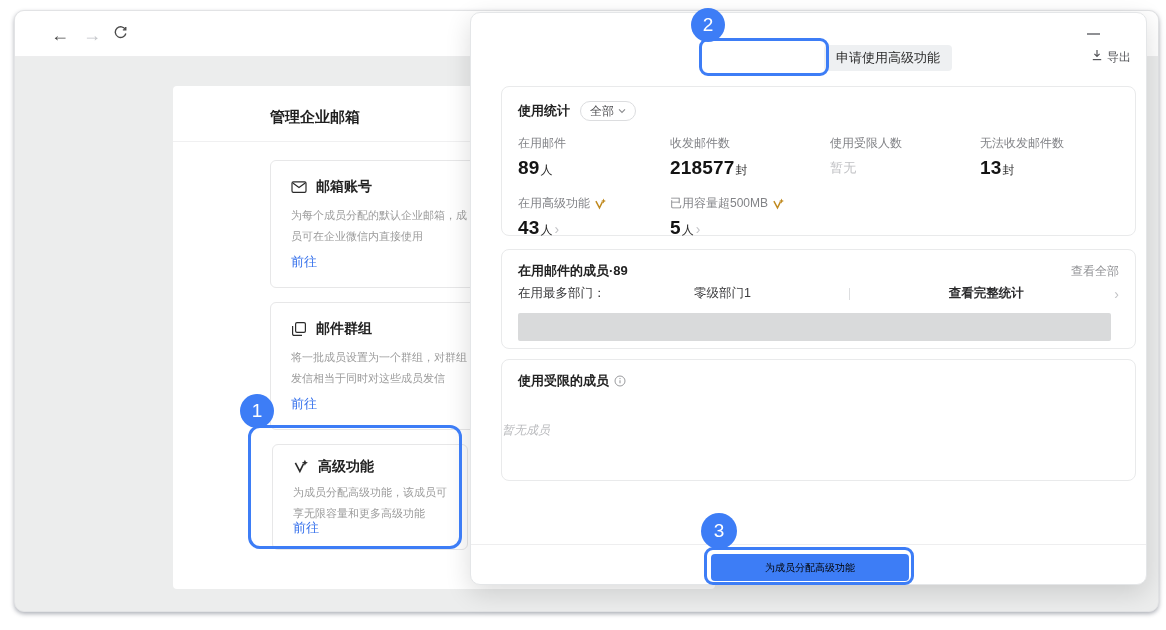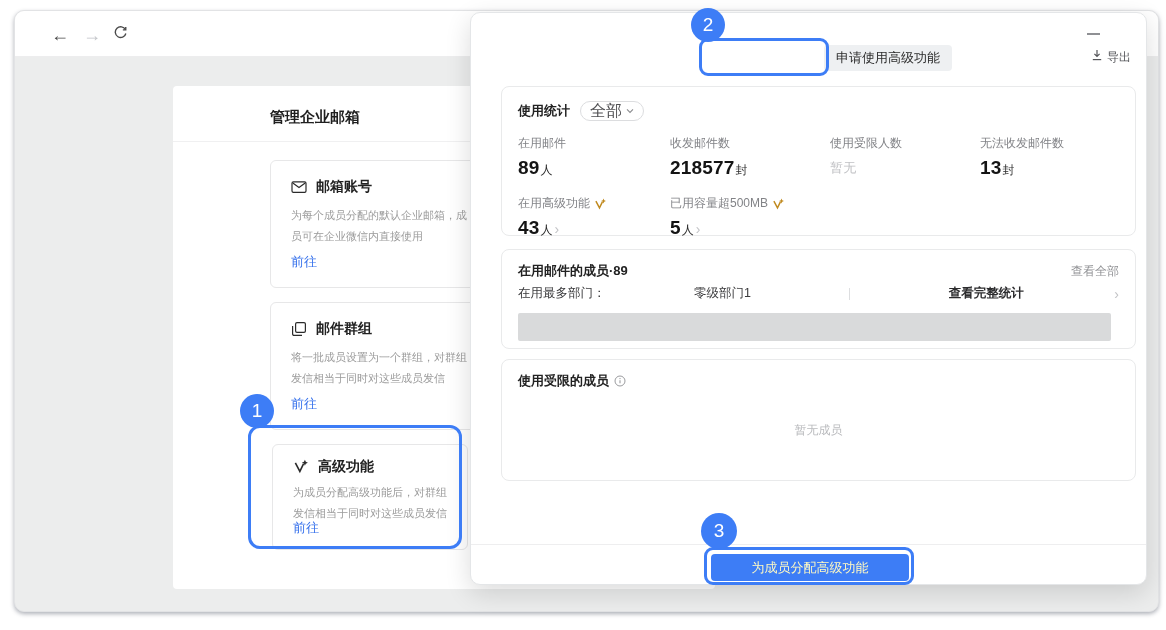--- a/index.html
+++ b/index.html
@@ -55,46 +55,46 @@
 
   .m-card { position:absolute; left:30px; width:635px; background:#fff;
             border:1px solid #e9eaeb; border-radius:8px; padding:12px 16px; }
   .stats-card { top:73px; height:150px; }
   .members-card { top:236px; height:100px; }
   .restricted-card { top:346px; height:122px; }
 
   .stats-head { display:flex; align-items:center; gap:10px; height:24px; }
   .stats-title { font-size:13px; font-weight:bold; color:#222; }
   .filter-pill { display:inline-flex; align-items:center; gap:4px; height:20px; padding:0 9px;
-                 border:1px solid #dcdddf; border-radius:11px; font-size:16px; color:#4f4f52; cursor:pointer; }
+                 border:1px solid #dcdddf; border-radius:11px; font-size:12px; color:#4f4f52; cursor:pointer; }
   .stats-grid { display:grid; grid-template-columns:152px 160px 150px 1fr; row-gap:15px; margin-top:12px; }
   .stat-label { font-size:12px; color:#828387; display:flex; align-items:center; gap:4px; white-space:nowrap; }
   .stat-value-row { margin-top:4px; display:flex; align-items:baseline; cursor:default; }
   .stat-value { font-size:19px; font-weight:bold; color:#141414; line-height:24px; letter-spacing:.2px; }
   .stat-value.muted { font-size:13px; font-weight:normal; color:#c0c1c4; }
   .stat-unit { font-size:12px; color:#2e2e2e; margin-left:1px; }
   .stat-arrow { font-size:14px; color:#c2c3c6; margin-left:2px; line-height:14px; }
   .linkable { cursor:pointer; }
 
   .mc-row1 { display:flex; justify-content:space-between; align-items:center; }
   .mc-title { font-size:13px; font-weight:bold; color:#222; }
   .view-all { font-size:12px; color:#8f9093; cursor:pointer; }
   .mc-row2 { margin-top:5px; display:flex; align-items:center; font-size:12.5px; color:#3a3a3c;justify-content:space-between; }
   .v-sep { width:1px; height:12px; background:#dddee0; margin:0 10px; }
   .full-stats { font-weight:bold; color:#2c2c2e; cursor:pointer; }
   .mc-bar { margin-top:11px; height:28px; width:calc(100% - 8px); background:#d9dadb; border-radius:2px; }
 
   .rc-title-row { display:flex; align-items:center; gap:5px; }
   .rc-title { font-size:13px; font-weight:bold; color:#222; }
-  .rc-empty { position:absolute; left:0; right:0; top:62px; text-align:center;
-              font-size:12px; color:#babbbe; }
+  .rc-empty { position:absolute; left:0; right:0; top:62px; 
+              font-size:12px; color:#babbbe;font-style:italic; }
 
   .footer-line { position:absolute; left:0; right:0; top:531px; height:1px; background:#eeeeef; }
   .primary-btn { position:absolute; left:240px; top:541px; width:198px; height:27px;
-                 background:#3d7df6; border-radius:4px; color:#fef9c3; font-size:13px;
+                 background:#3d7df6; border-radius:4px; color:#000000; font-size:10px;
                  line-height:27px; text-align:center; cursor:pointer; }
 
   
   .ann-box { position:absolute; border:3px solid #3d7df6; background:transparent; z-index:50; }
   .ann-1 { left:248px; top:425px; width:214px; height:124px; border-radius:12px; }
   .ann-2 { left:699px; top:38px; width:130px; height:38px; border-radius:9px; }
   .ann-3 { left:704px; top:547px; width:210px; height:38px; border-radius:9px; }
   .badge { position:absolute; width:34px; height:34px; border-radius:50%; background:#3d7df6;
            color:#fff; font-size:19px; display:flex; align-items:center; justify-content:center;
            z-index:60; }
@@ -158,21 +158,21 @@
       <div class="feature-card fc-3">
         <div class="fc-head">
           <span class="fc-icon" style="color:#2b2b2b;">
             <svg width="15" height="15" viewBox="0 0 14 14" fill="none">
               <path d="M2.2 3.6 L6.4 11.6 L9.8 4.6" stroke="currentColor" stroke-width="1.5"></path>
               <path d="M11.1 0.7 l0.85 1.95 1.95 0.85 -1.95 0.85 -0.85 1.95 -0.85 -1.95 -1.95 -0.85 1.95 -0.85 z" fill="currentColor"></path>
             </svg>
           </span>
           <span class="fc-title">高级功能</span>
         </div>
-        <div class="fc-desc">为成员分配高级功能后，对群组发信相当于同时对这些成员发信</div>
+        <div class="fc-desc">为成员分配高级功能，该成员可享无限容量和更多高级功能</div>
         <div class="fc-link">前往</div>
       </div>
     </div>
   </div>
 
   <div class="modal">
     <div class="minimize"></div>
 
     <div class="tab tab-idle">申请使用高级功能</div>
 

